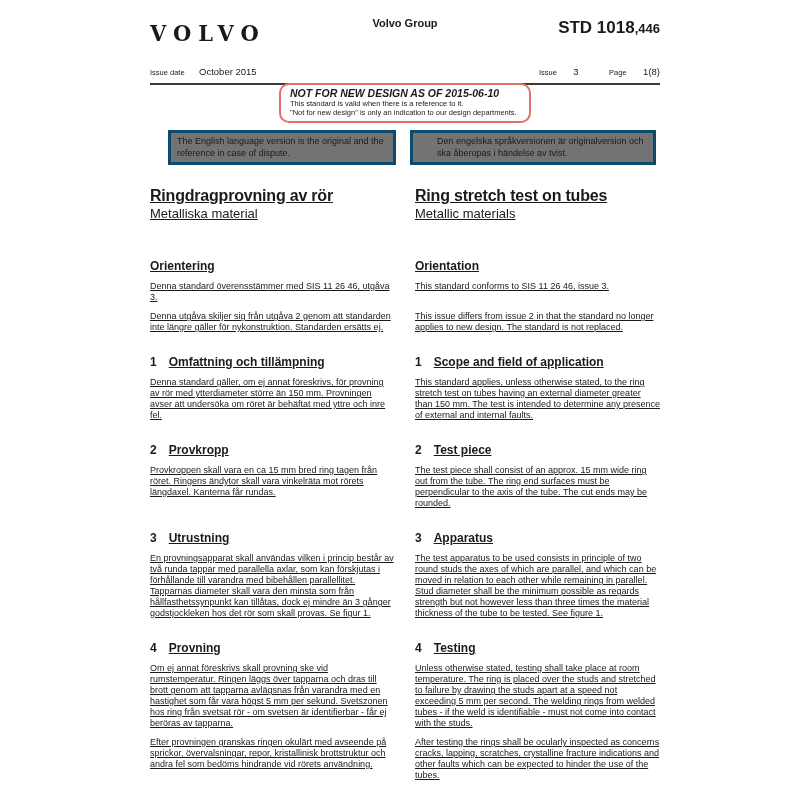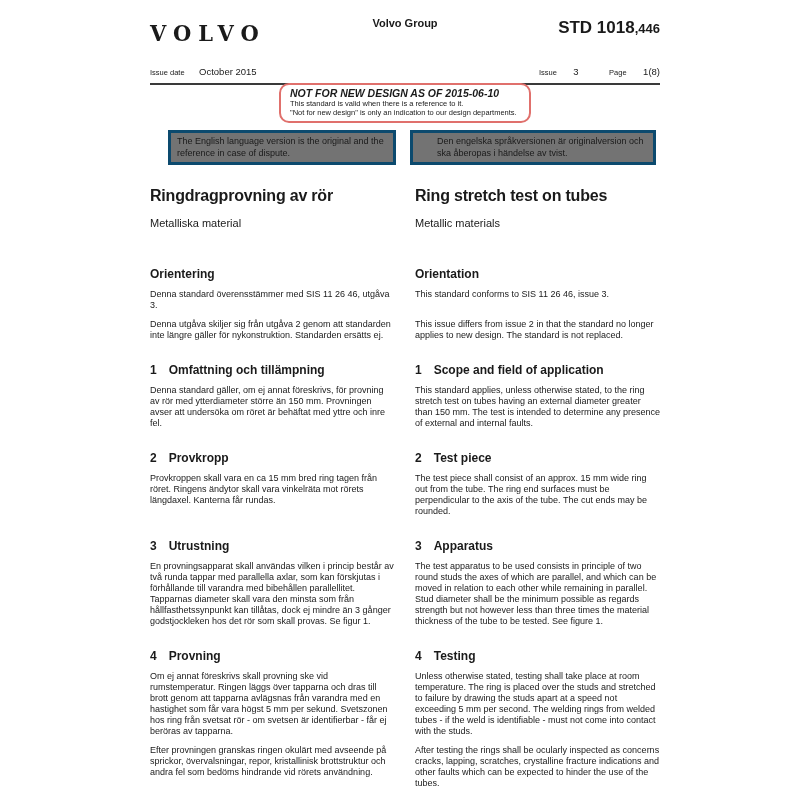--- a/index.html
+++ b/index.html
@@ -31,23 +31,23 @@
 
   
   .disclaimer-row{display:flex;margin:7px 0 0 18px;gap:14px;}
   .disclaimer-box{border:3px solid #0c4a6e;padding:3px 6px;font-size:9px;line-height:11.5px;box-sizing:border-box;background:#737373;}
   .disclaimer-box.en{width:228px;}
   .disclaimer-box.sv{width:246px;padding-left:24px;}
 
   
   .content{margin-top:22px;}
   .row{display:flex;gap:20px;}
-  .col{width:245px;box-sizing:border-box;}
+  .col{width:245px;box-sizing:border-box;text-decoration:underline;}
   h1{font-size:16px;font-weight:bold;margin:0;letter-spacing:-0.2px;}
-  .subtitle{font-size:11px;margin-top:12px;}
+  .subtitle{font-size:13px;margin-top:1px;}
   .title-row{margin-bottom:38px;}
   .head-row{margin-top:14px;margin-bottom:0;}
   .head-row.first{margin-top:0;}
   h2.sec-h{font-size:12px;font-weight:bold;margin:0 0 8px 0;}
   h2.sec-h .num{display:inline-block;min-width:0;margin-right:12px;}
   h2.sec-h .num:empty{display:none;margin:0;}
   .para-row p{font-size:9px;line-height:11px;margin:0 0 8px 0;}
 </style>
 </head>
 <body>

